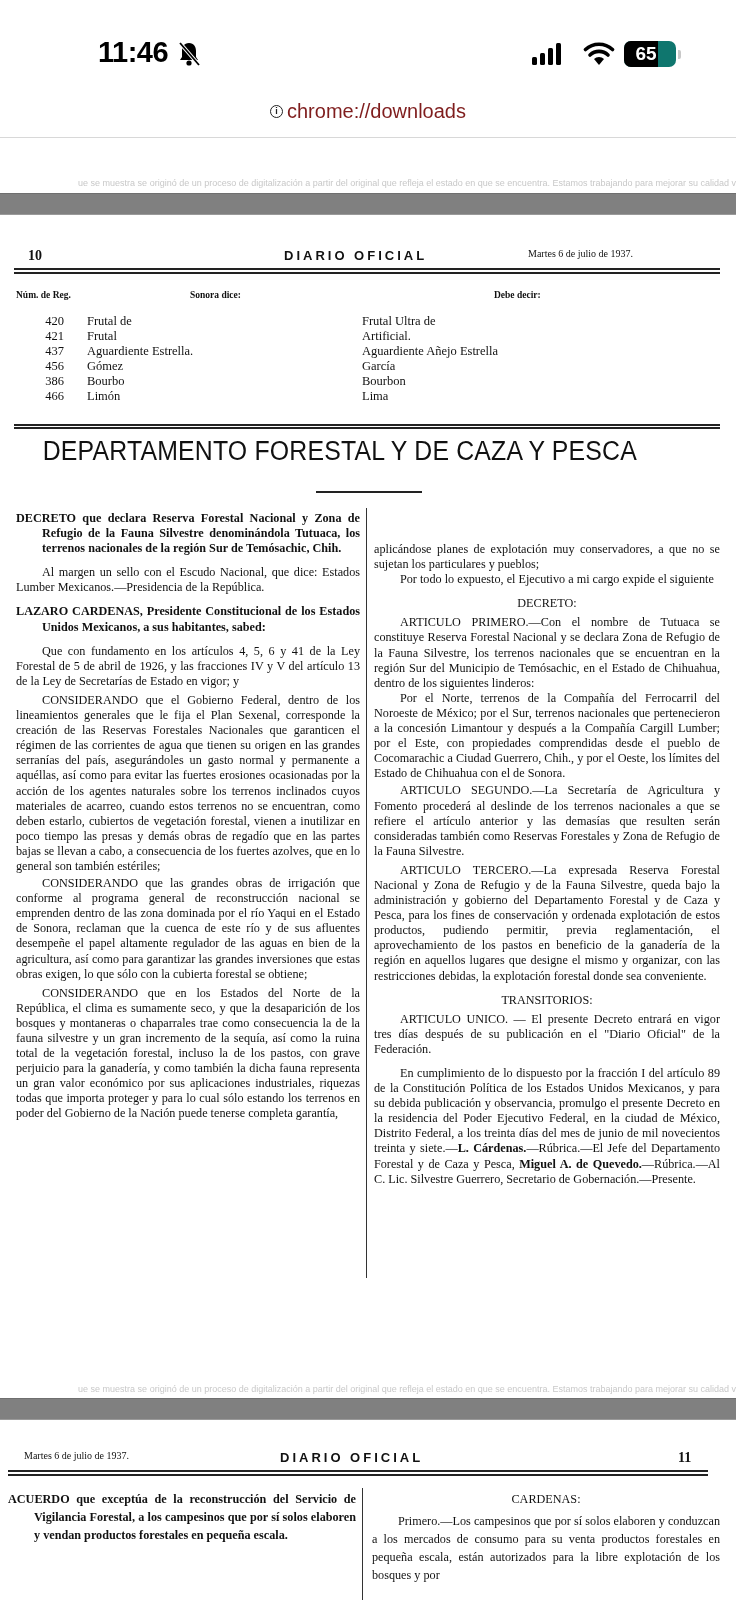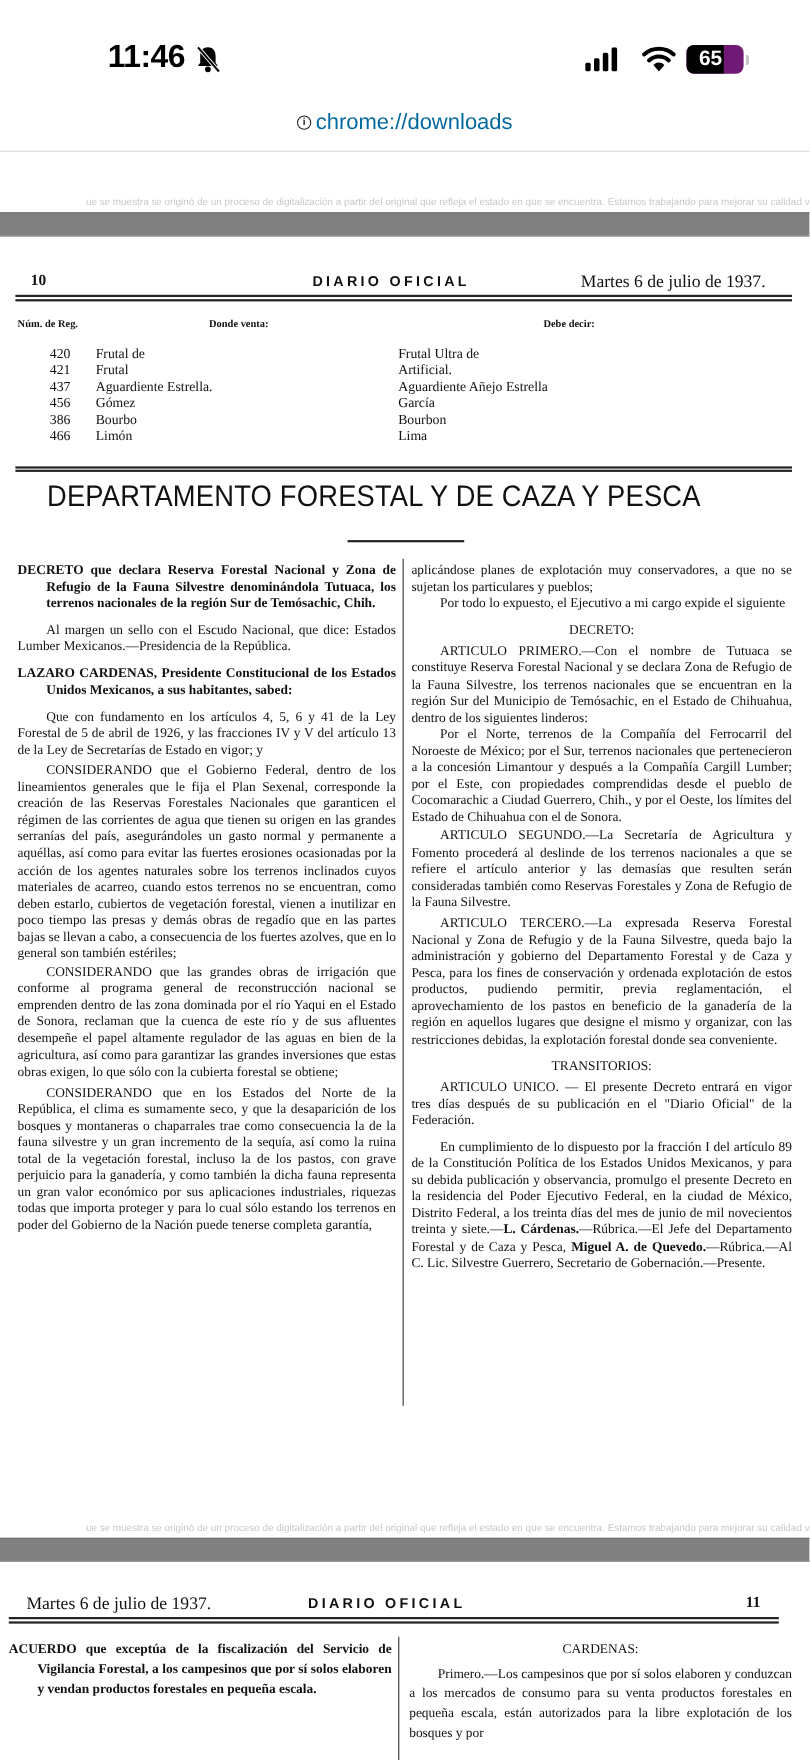--- a/index.html
+++ b/index.html
@@ -5,56 +5,56 @@
   * { box-sizing: border-box; margin: 0; padding: 0; }
   html, body { width: 736px; height: 1600px; overflow: hidden; background: #ffffff; }
   body { position: relative; font-family: "Liberation Serif", serif; color: #111; }
 
   
   .status-bar { position: absolute; left: 12px; top: 0; width: 736px; height: 100px; }
   .time { position: absolute; left: 86px; top: 36px; font-family: "Liberation Sans", sans-serif; font-weight: bold; font-size: 29px; color: #000; letter-spacing: -0.5px; }
   .bell { position: absolute; left: 165px; top: 41px; width: 24px; height: 26px; }
   .signal { position: absolute; left: 520px; top: 43px; width: 30px; height: 22px; }
   .wifi { position: absolute; left: 571px; top: 40px; width: 32px; height: 26px; }
-  .battery { position: absolute; left: 612px; top: 41px; width: 52px; height: 26px; border-radius: 7px; background: #701a75; overflow: hidden; }
+  .battery { position: absolute; left: 612px; top: 41px; width: 52px; height: 26px; border-radius: 7px; background: #0f766e; overflow: hidden; }
   .battery-fill { position: absolute; left: 0; top: 0; height: 100%; background: #000; }
   .battery-text { position: absolute; left: 0; top: 0; width: 44px; height: 26px; text-align: center; line-height: 26px; font-family: "Liberation Sans", sans-serif; font-weight: bold; color: #fff; font-size: 19px; }
   .battery-nub { position: absolute; left: 666px; top: 50px; width: 3px; height: 9px; background: #c8c8c8; border-radius: 0 2px 2px 0; }
 
   
   .url-bar { position: absolute; left: 0; top: 96px; width: 736px; height: 42px; border-bottom: 1px solid #d8d8d8; text-align: center; }
   .url-wrap { display: inline-flex; align-items: center; gap: 4px; margin-top: 4px; }
   .info-icon { width: 13px; height: 13px; border: 1.4px solid #222; border-radius: 50%; font-family: "Liberation Sans", sans-serif; font-size: 9px; line-height: 10px; text-align: center; font-weight: bold; color: #222; }
-  .url-text { font-family: "Liberation Sans", sans-serif; font-size: 20px; color: #0369a1; }
+  .url-text { font-family: "Liberation Sans", sans-serif; font-size: 20px; color: #7f1d1d; }
 
   
   .disclaimer { position: absolute; left: 0; width: 736px; height: 14px; overflow: hidden; white-space: nowrap; font-family: "Liberation Sans", sans-serif; font-size: 9px; color: #c8c8c8; text-align: right; }
   .gray-band { position: absolute; left: 0; width: 736px; height: 22px; background: #808080; border-top: 1px solid #6f6f6f; border-bottom: 1px solid #9a9a9a; }
 
   
   .page-header { position: absolute; left: 14px; width: 706px; height: 24px; font-size: 13px; }
   .page-header .pnum { position: absolute; font-weight: bold; font-size: 14px; }
   .page-header .ptitle { position: absolute; left: 270px; letter-spacing: 3px; font-weight: bold; font-family: Liberation Sans, sans-serif; font-size: 13px; }
-  .page-header .pdate { position: absolute; font-size: 16px; }
+  .page-header .pdate { position: absolute; font-size: 10px; }
   .rule-double { position: absolute; left: 14px; width: 706px; height: 6px; border-top: 2px solid #222; border-bottom: 2px solid #222; }
 
   
   .corr-head { position: absolute; top: 290px; font-size: 9.5px; font-weight: bold; }
   .corr-row { position: absolute; left: 0; width: 736px; height: 15px; font-size: 12.5px; }
   .corr-row .num { position: absolute; left: 40px; width: 24px; text-align: right; }
   .corr-row .dice { position: absolute; left: 87px; text-align: center; }
   .corr-row .debe { position: absolute; left: 362px; }
 
   .dept-title { position: absolute; left: 16px; top: 436px; width: 704px; text-align: center; font-family: "Liberation Sans", sans-serif; font-size: 27px; letter-spacing: 0.2px; color: #111; transform: scaleX(0.92); transform-origin: left; white-space: nowrap; }
   .short-rule { position: absolute; left: 316px; top: 491px; width: 106px; height: 2px; background: #222; }
 
   
   .col { position: absolute; font-size: 12.2px; line-height: 15.1px; text-align: justify; }
   .col-left { left: 16px; top: 511px; width: 344px; }
-  .col-right { left: 374px; top: 511px; width: 346px; }
+  .col-right { left: 374px; top: 542px; width: 346px; }
   .col-divider { position: absolute; left: 366px; top: 508px; width: 1px; height: 770px; background: #333; }
   .col p { margin: 0; }
   .col .ind { text-indent: 26px; }
   .col .hang { padding-left: 26px; text-indent: -26px; font-weight: bold; }
   .col .gap { margin-top: 9px; }
   .col .center { text-align: center; }
   .col b { font-weight: bold; }
 
   
   .col2 { position: absolute; font-size: 12.2px; line-height: 18px; text-align: justify; }
@@ -103,21 +103,21 @@
 
 <div class="page-header" style="top:248px;">
   <span class="pnum" style="left:14px;">10</span>
   <span class="ptitle">DIARIO OFICIAL</span>
   <span class="pdate" style="left:514px;">Martes 6 de julio de 1937.</span>
 </div>
 <div class="rule-double" style="top:268px;"></div>
 
 <div>
   <span class="corr-head" style="left:16px;">Núm. de Reg.</span>
-  <span class="corr-head" style="left:190px;">Donde venta:</span>
+  <span class="corr-head" style="left:190px;">Sonora dice:</span>
   <span class="corr-head" style="left:494px;">Debe decir:</span>
 
   <div class="corr-row" style="top:314px;">
     <span class="num">420</span>
     <span class="dice">Frutal de</span>
     <span class="debe">Frutal Ultra de</span>
   </div>
   <div class="corr-row" style="top:329px;">
     <span class="num">421</span>
     <span class="dice">Frutal</span>
@@ -178,19 +178,19 @@
 <div class="gray-band" style="top:1398px;"></div>
 
 <div class="page-header" style="top:1450px;">
   <span class="pdate" style="left:10px;">Martes 6 de julio de 1937.</span>
   <span class="ptitle" style="left:266px;">DIARIO OFICIAL</span>
   <span class="pnum" style="left:664px;">11</span>
 </div>
 <div class="rule-double" style="top:1470px; left:8px; width:700px;"></div>
 
 <div class="col2 col2-left">
-  <p class="hang" style="padding-left:26px; text-indent:-26px; font-weight:bold;">ACUERDO que exceptúa de la fiscalización del Servicio de Vigilancia Forestal, a los campesinos que por sí solos elaboren y vendan productos forestales en pequeña escala.</p>
+  <p class="hang" style="padding-left:26px; text-indent:-26px; font-weight:bold;">ACUERDO que exceptúa de la reconstrucción del Servicio de Vigilancia Forestal, a los campesinos que por sí solos elaboren y vendan productos forestales en pequeña escala.</p>
 </div>
 <div class="col2-divider"></div>
 <div class="col2 col2-right">
   <p style="text-align:center;">CARDENAS:</p>
   <p style="text-indent:26px; margin-top:4px;">Primero.—Los campesinos que por sí solos elaboren y conduzcan a los mercados de consumo para su venta productos forestales en pequeña escala, están autorizados para la libre explotación de los bosques y por</p>
 </div>
 
 </body></html>

